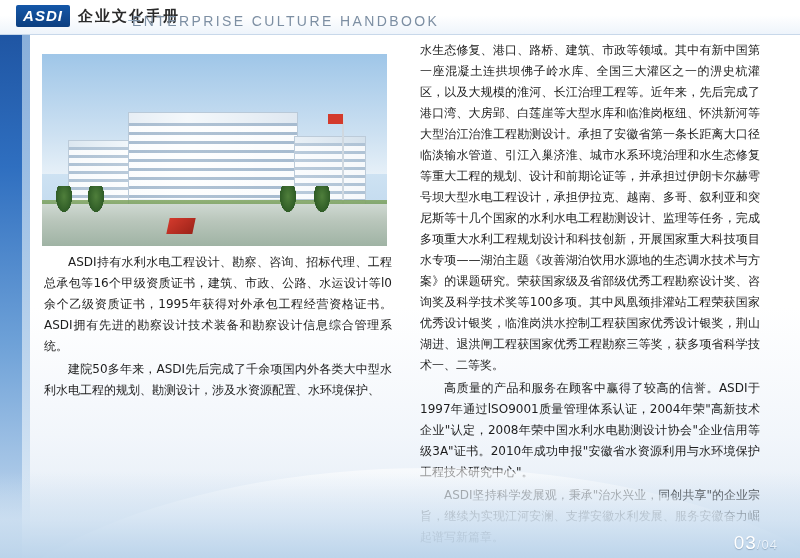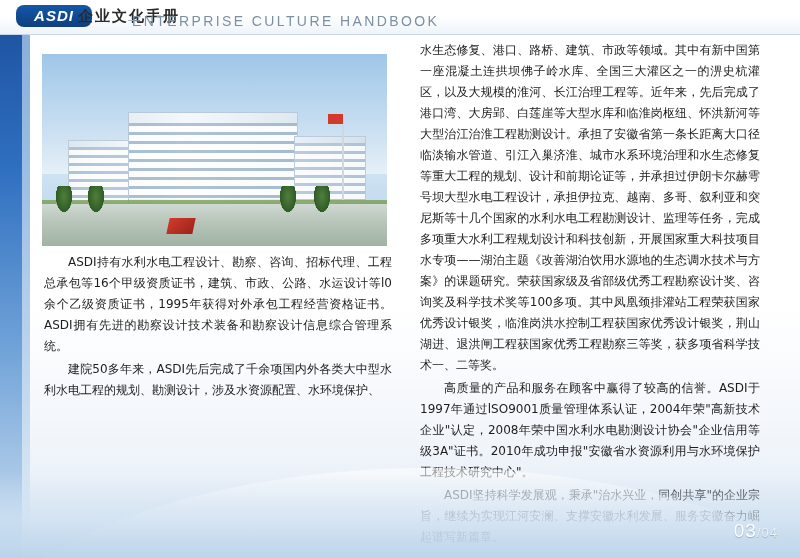--- a/index.html
+++ b/index.html
@@ -38,23 +38,23 @@
   .header {
     position: absolute;
     left: 0; top: 0;
     width: 800px; height: 34px;
     background: linear-gradient(to bottom, #ffffff 0%, #ffffff 45%, #eef4fb 100%);
     border-bottom: 1px solid #c8d8ea;
   }
   .logo-box {
     position: absolute;
     left: 16px; top: 5px;
-    width: 76px; height: 22px;
+    width: 54px; height: 22px;
     background: linear-gradient(to bottom, #1457a8, #0d3f80);
-    border-radius: 8px;
+    border-radius: 2px;
     color: #ffffff;
     font-weight: bold;
     font-size: 15px;
     letter-spacing: 1px;
     text-align: center;
     line-height: 22px;
     font-style: italic;
     font-family: "Liberation Sans", sans-serif;
   }
   .header-cn {
@@ -192,21 +192,21 @@
   }
   .col-left {
     left: 44px; top: 252px; width: 348px;
   }
   .col-right {
     left: 420px; top: 40px; width: 340px;
   }
   
   .folio {
     position: absolute;
-    right: 22px; bottom: 16px;
+    right: 22px; bottom: 4px;
     font-size: 19px;
     color: #ffffff;
     font-family: "Liberation Sans", sans-serif;
     letter-spacing: 1px;
     text-shadow: 0 1px 1px rgba(90,120,150,.5);
   }
   .folio .small {
     font-size: 13px;
     color: #eaf2fa;
   }

